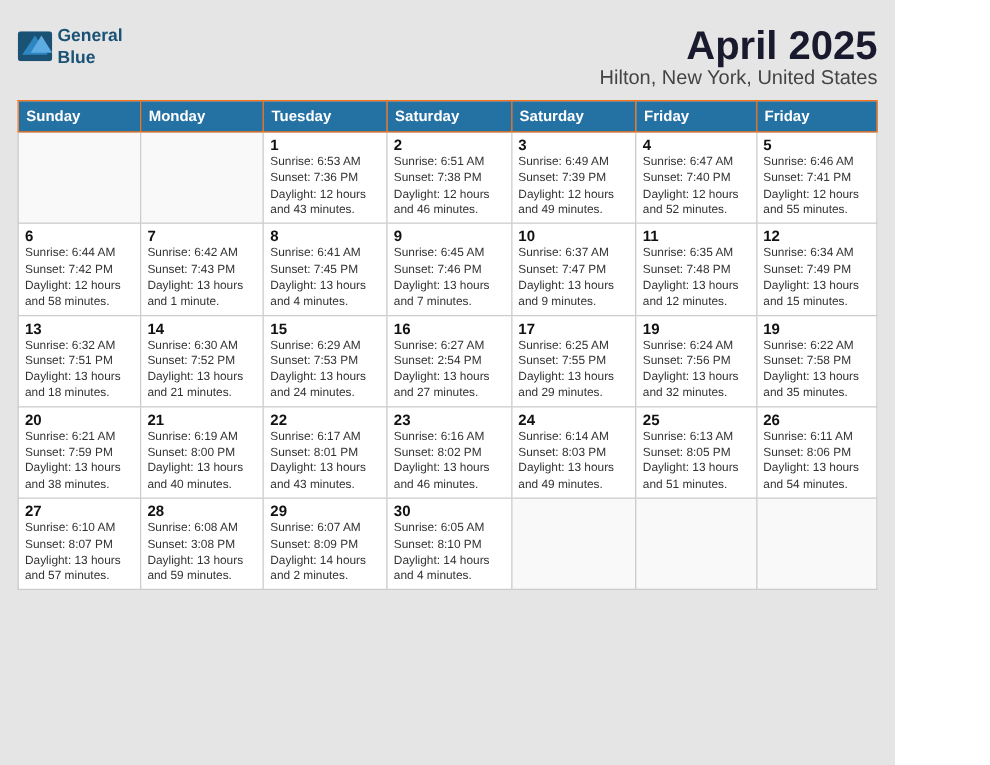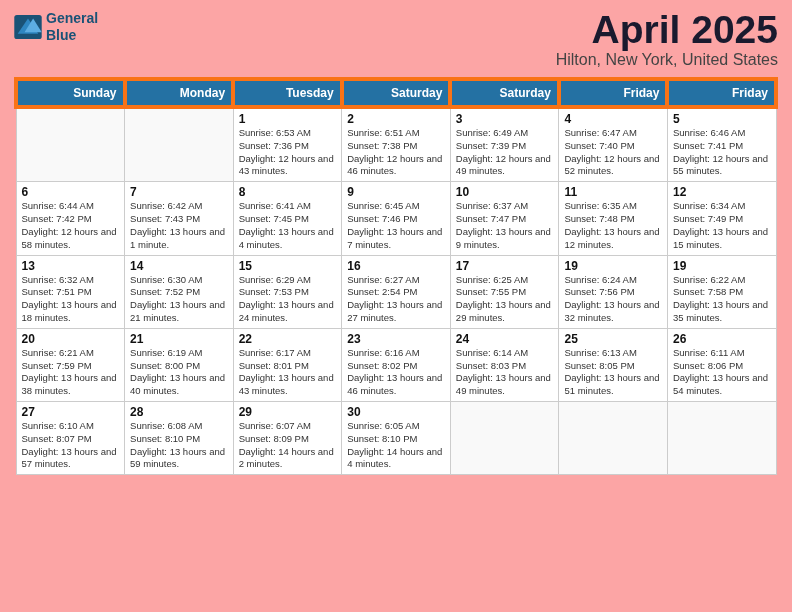--- a/index.html
+++ b/index.html
@@ -5,24 +5,24 @@
     * { margin: 0; padding: 0; box-sizing: border-box; }
     body {
       width: 792px;
       height: 612px;
       background: #fff;
       font-family: Arial, sans-serif;
       font-size: 11px;
       overflow: hidden;
     }
     .page {
-      width: 792px;
+      width: 716px;
       height: 612px;
-      background: #fca5a5;
-      padding: 10px 14px 10px 14px;
+      background: #e5e5e5;
+      padding: 20px 14px 10px 14px;
     }
     .header {
       display: flex;
       justify-content: space-between;
       align-items: flex-start;
       margin-bottom: 8px;
     }
     .logo {
       display: flex;
       align-items: center;
@@ -38,43 +38,43 @@
       color: #1a5276;
     }
     .logo-icon {
       width: 28px;
       height: 24px;
     }
     .header-right {
       text-align: right;
     }
     .month-title {
-      font-size: 39px;
+      font-size: 32px;
       font-weight: bold;
       color: #1a1a2e;
       line-height: 1;
     }
     .location {
       font-size: 16px;
       color: #444;
       margin-top: 2px;
     }
     .calendar {
       width: 100%;
       border-collapse: collapse;
       border: 1px solid #ccc;
     }
     .calendar th {
       background: #2471a3;
       color: #fff;
-      text-align: right;
+      text-align: left;
       padding: 5px 6px;
       font-size: 12px;
       font-weight: bold;
-      border: 4px solid #f97316;
+      border: 1px solid #f97316;
     }
     .calendar td {
       vertical-align: top;
       border: 1px solid #ccc;
       padding: 3px 5px;
       width: 109px;
       min-height: 72px;
       background: #fff;
     }
     .calendar td.empty {
@@ -297,21 +297,21 @@
         <tr>
           <td>
             <span class="day-num">27</span>
             <div class="day-info">Sunrise: 6:10 AM
 Sunset: 8:07 PM
 Daylight: 13 hours and 57 minutes.</div>
           </td>
           <td>
             <span class="day-num">28</span>
             <div class="day-info">Sunrise: 6:08 AM
-Sunset: 8:10 PM
+Sunset: 3:08 PM
 Daylight: 13 hours and 59 minutes.</div>
           </td>
           <td>
             <span class="day-num">29</span>
             <div class="day-info">Sunrise: 6:07 AM
 Sunset: 8:09 PM
 Daylight: 14 hours and 2 minutes.</div>
           </td>
           <td>
             <span class="day-num">30</span>

